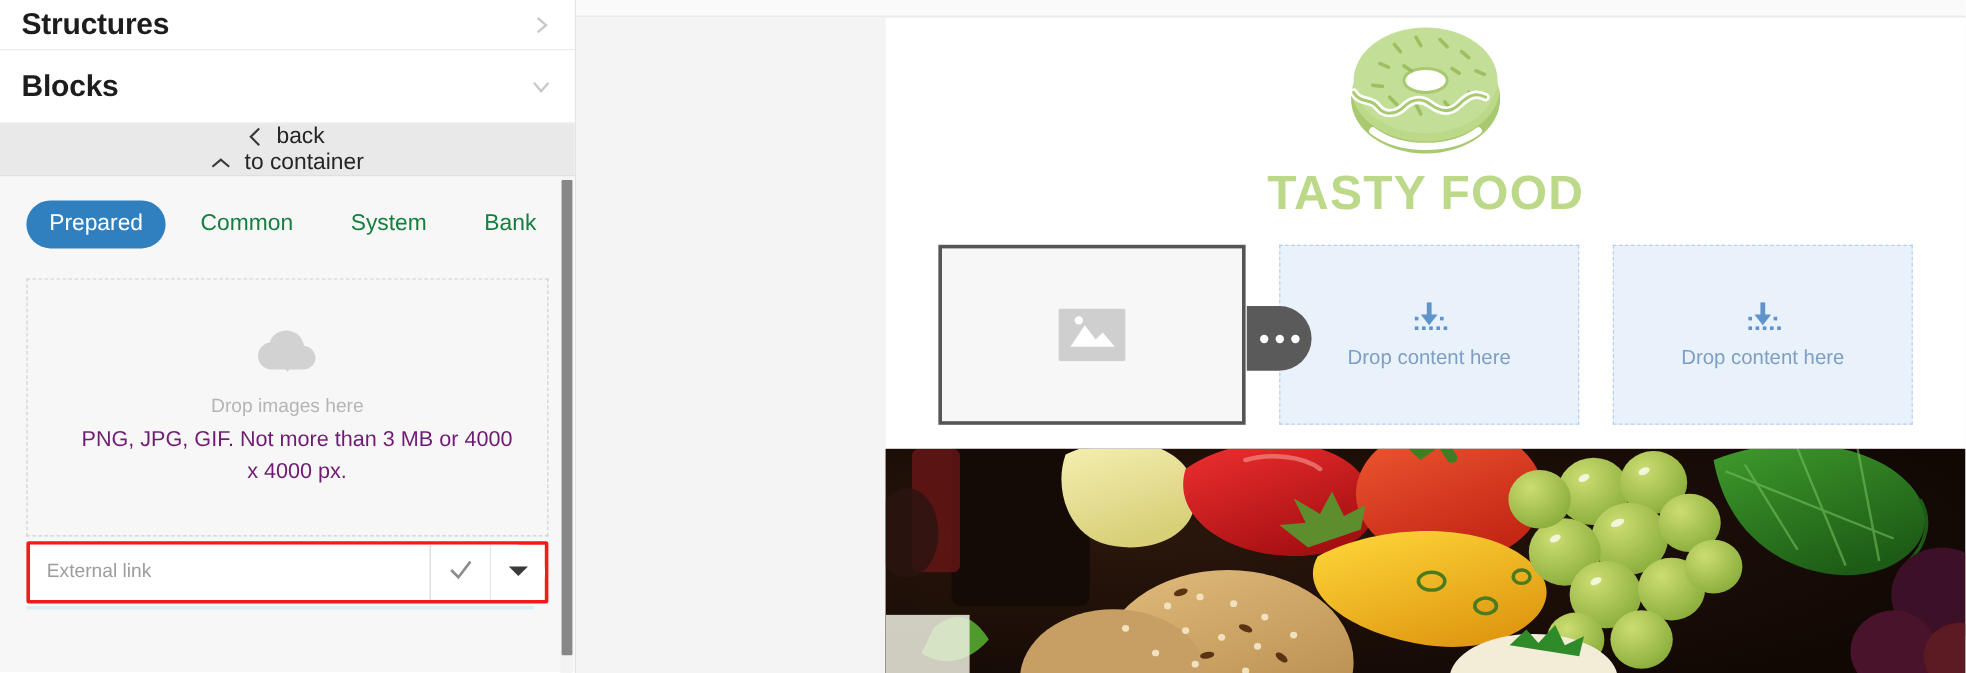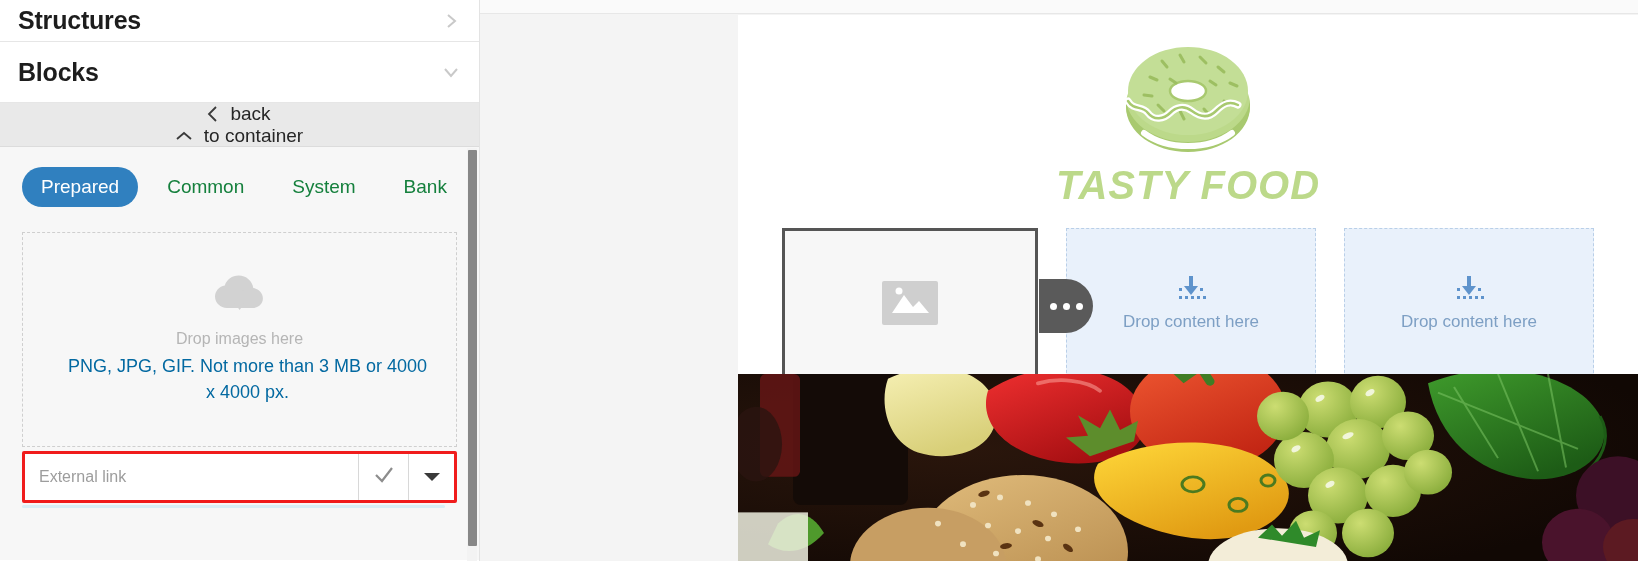--- a/index.html
+++ b/index.html
@@ -102,21 +102,21 @@
   }
   .cloud-icon { color: #d2d2d2; margin-bottom: 12px; }
   .cloud-icon svg { display: block; }
   .dz-line1 {
     font-size: 16px;
     color: #b5b5b5;
     margin-bottom: 5px;
   }
   .dz-line2 {
     font-size: 18px;
-    color: #0369a1;
+    color: #701a75;
     text-align: center;
     line-height: 1.45;
     max-width: 370px;
     margin-left: 16px;
   }
 
   
   .ext-wrap {
     position: absolute;
     left: 22px;
@@ -210,22 +210,21 @@
     width: 900px;
     bottom: 0;
     background: #ffffff;
   }
 
   
   .logo-block {
     display: flex;
     flex-direction: column;
     align-items: center;
-    padding-top: 24px;
-    font-style: italic;
+    padding-top: 0;
   }
   .donut svg { display: block; }
   .brand {
     font-size: 40px;
     font-weight: 700;
     letter-spacing: 1px;
     color: #bcd98a;
     margin-top: 2px;
     font-family: "Liberation Sans", sans-serif;
   }

